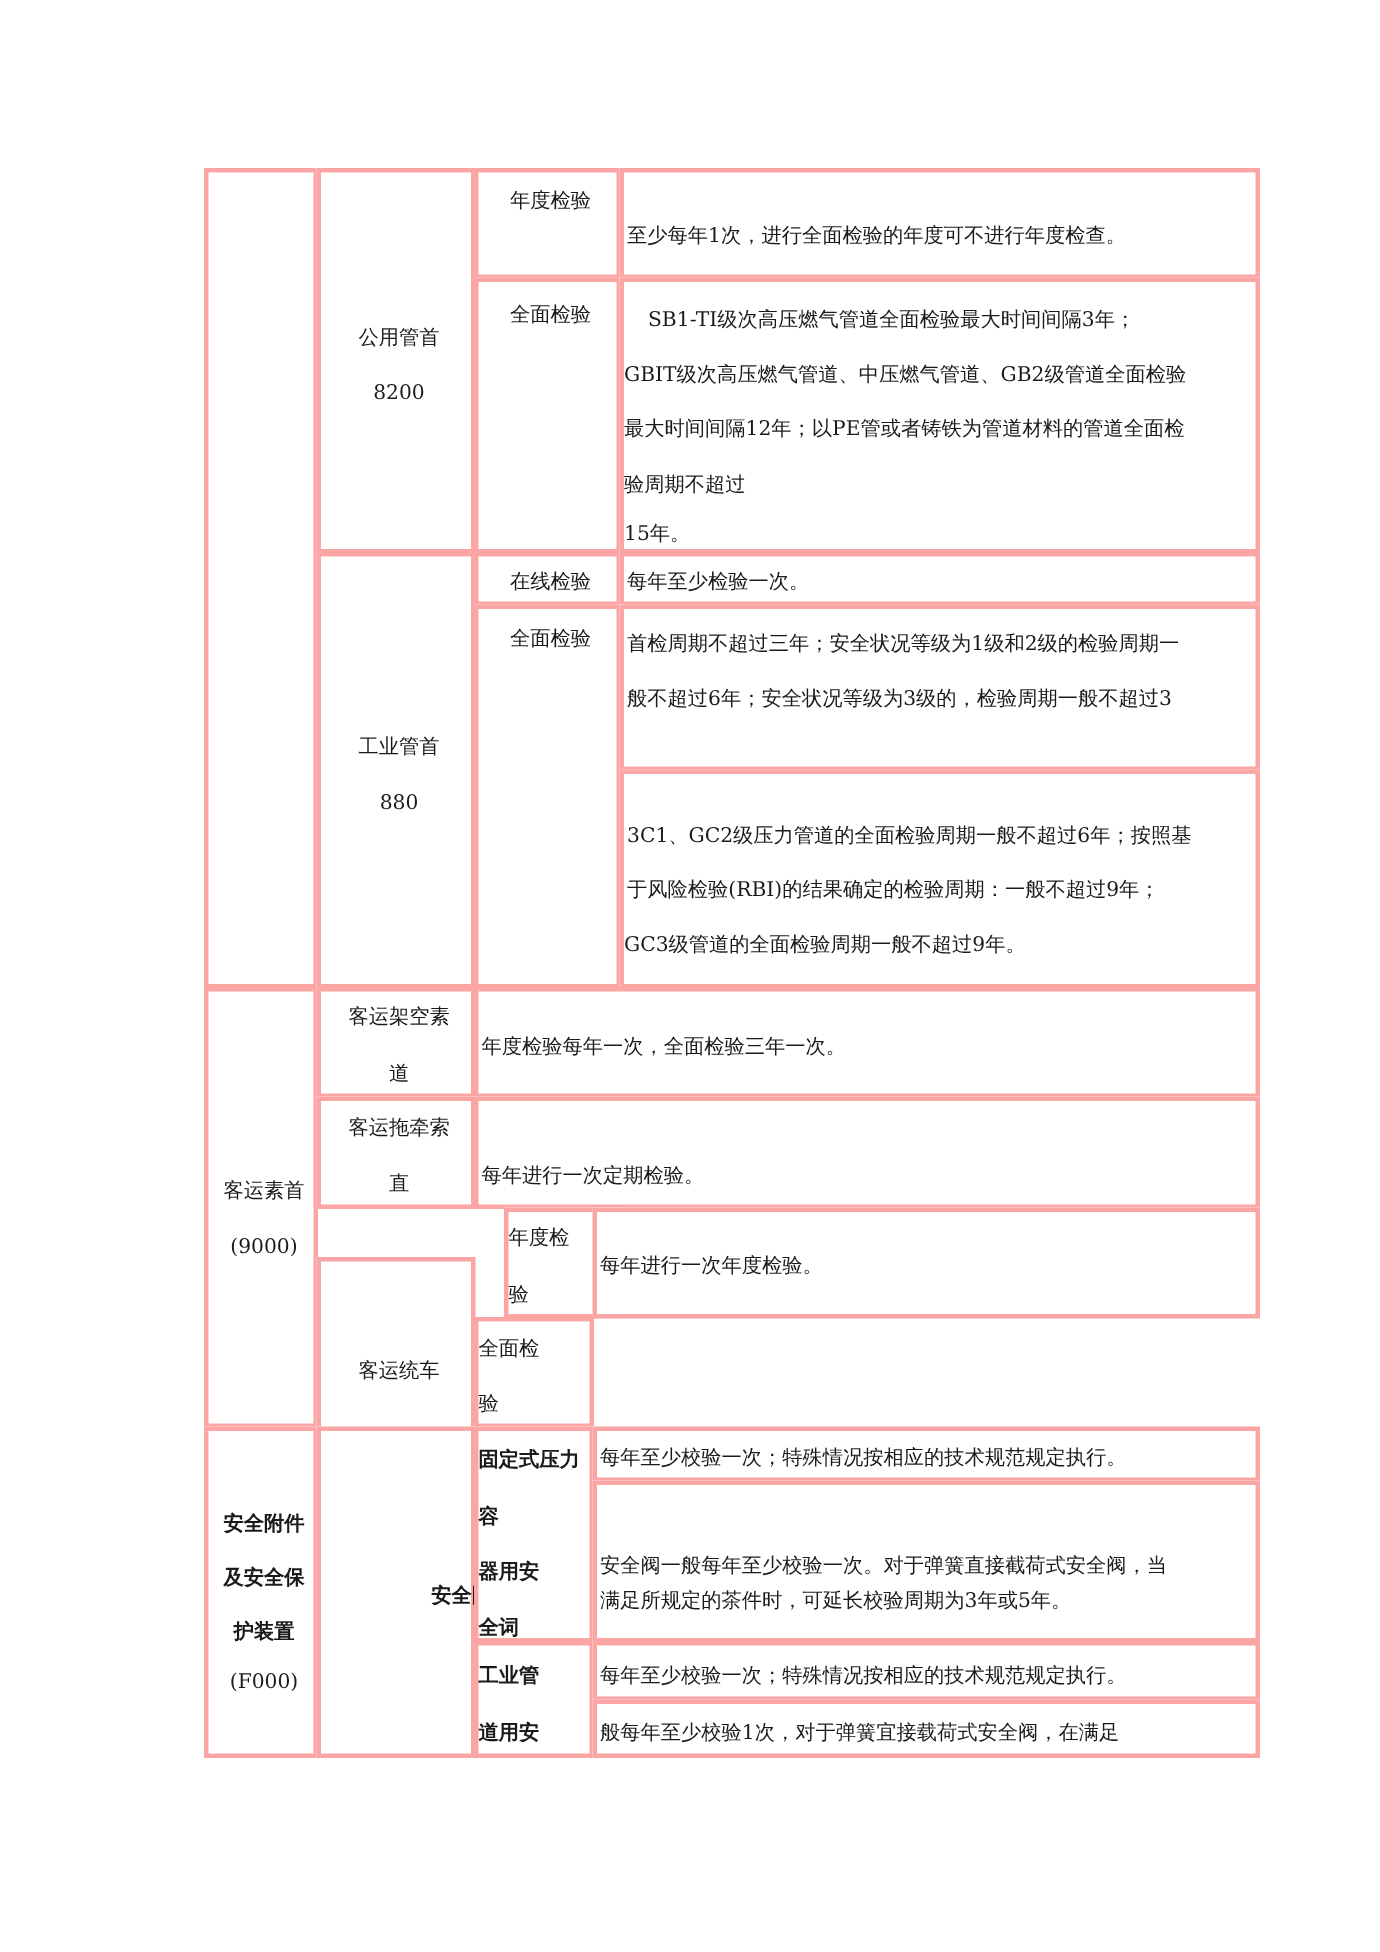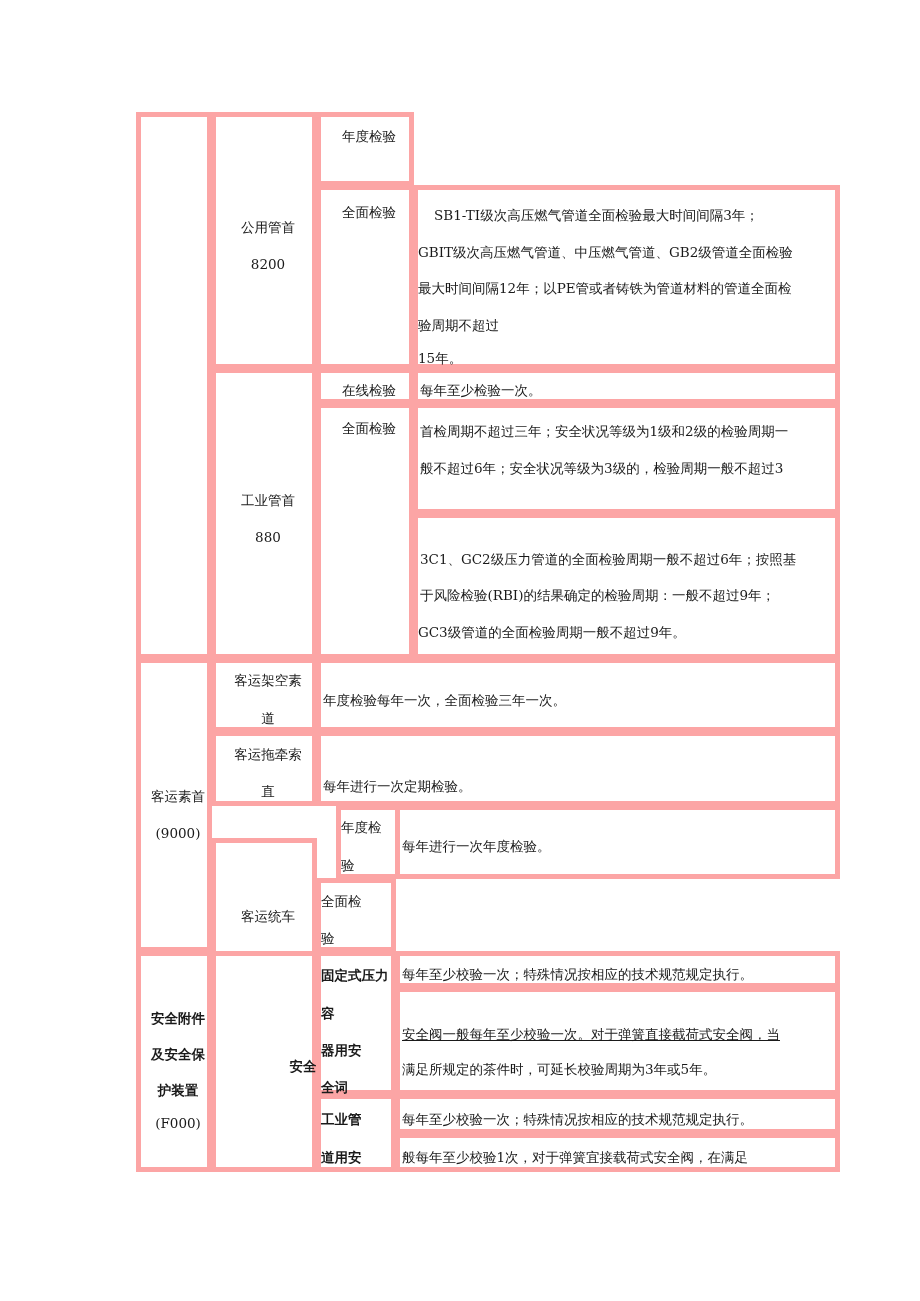--- a/index.html
+++ b/index.html
@@ -1,36 +1,39 @@
 <!DOCTYPE html>
 <html><head>
 <meta charset="utf-8">
 <style>
   html, body { margin:0; padding:0; background:#ffffff; }
   body { width:920px; height:1301px; position:relative; overflow:hidden;
          font-family:"DejaVu Serif","Liberation Serif",serif; color:#111; }
   .page { position:absolute; left:0; top:0; width:920px; height:1301px; }
-  .cell { position:absolute; box-sizing:border-box; border:5px solid #fca5a5; background:#fff; }
+  .cell { position:absolute; box-sizing:border-box; border:3px solid #fca5a5; background:#fff; }
   .t { position:absolute; font-size:13.5px; line-height:20px; white-space:nowrap; color:#1a1a1a; }
   .c { text-align:center; }
   .b { font-weight:bold; }
 </style>
 </head>
 <body>
 
 <div class="page">
 
   <div class="cell" style="left:136px;top:112px;width:76px;height:547px;"></div>
 
   <div class="cell" style="left:211px;top:112px;width:106px;height:257px;">
     <div class="t c" style="left:0;width:104px;top:100px;">公用管首</div>
     <div class="t c" style="left:0;width:104px;top:137px;">8200</div>
   </div>
   <div class="cell" style="left:316px;top:112px;width:98px;height:74px;">
     <div class="t c" style="left:0;width:96px;top:9px;">年度检验</div>
+  </div>
+  <div class="cell" style="left:413px;top:112px;width:427px;height:74px;">
+    <div class="t" style="left:2px;top:32px;">至少每年1次，进行全面检验的年度可不进行年度检查。</div>
   </div>
   <div class="cell" style="left:316px;top:185px;width:98px;height:184px;">
     <div class="t c" style="left:0;width:96px;top:12px;">全面检验</div>
   </div>
   <div class="cell" style="left:413px;top:185px;width:427px;height:184px;">
     <div class="t" style="left:16px;top:15px;">SB1-TI级次高压燃气管道全面检验最大时间间隔3年；</div>
     <div class="t" style="left:0px;top:52px;">GBIT级次高压燃气管道、中压燃气管道、GB2级管道全面检验</div>
     <div class="t" style="left:0px;top:88px;">最大时间间隔12年；以PE管或者铸铁为管道材料的管道全面检</div>
     <div class="t" style="left:0px;top:125px;">验周期不超过</div>
     <div class="t" style="left:0px;top:158px;">15年。</div>
@@ -110,21 +113,21 @@
   <div class="cell" style="left:316px;top:951px;width:80px;height:144px;">
     <div class="t b" style="left:0px;top:9px;">固定式压力</div>
     <div class="t b" style="left:0px;top:47px;">容</div>
     <div class="t b" style="left:0px;top:84px;">器用安</div>
     <div class="t b" style="left:0px;top:121px;">全词</div>
   </div>
   <div class="cell" style="left:395px;top:951px;width:445px;height:37px;">
     <div class="t" style="left:2px;top:8px;">每年至少校验一次；特殊情况按相应的技术规范规定执行。</div>
   </div>
   <div class="cell" style="left:395px;top:987px;width:445px;height:108px;">
-    <div class="t" style="left:2px;top:32px;text-decoration:underline;">安全阀一般每年至少校验一次。对于弹簧直接截荷式安全阀，当</div>
+    <div class="t" style="left:2px;top:44px;">安全阀一般每年至少校验一次。对于弹簧直接截荷式安全阀，当</div>
     <div class="t" style="left:2px;top:67px;">满足所规定的茶件时，可延长校验周期为3年或5年。</div>
   </div>
 
   <div class="cell" style="left:316px;top:1094px;width:80px;height:78px;">
     <div class="t b" style="left:0px;top:10px;">工业管</div>
     <div class="t b" style="left:0px;top:48px;">道用安</div>
   </div>
   <div class="cell" style="left:395px;top:1094px;width:445px;height:40px;">
     <div class="t" style="left:2px;top:10px;">每年至少校验一次；特殊情况按相应的技术规范规定执行。</div>
   </div>

